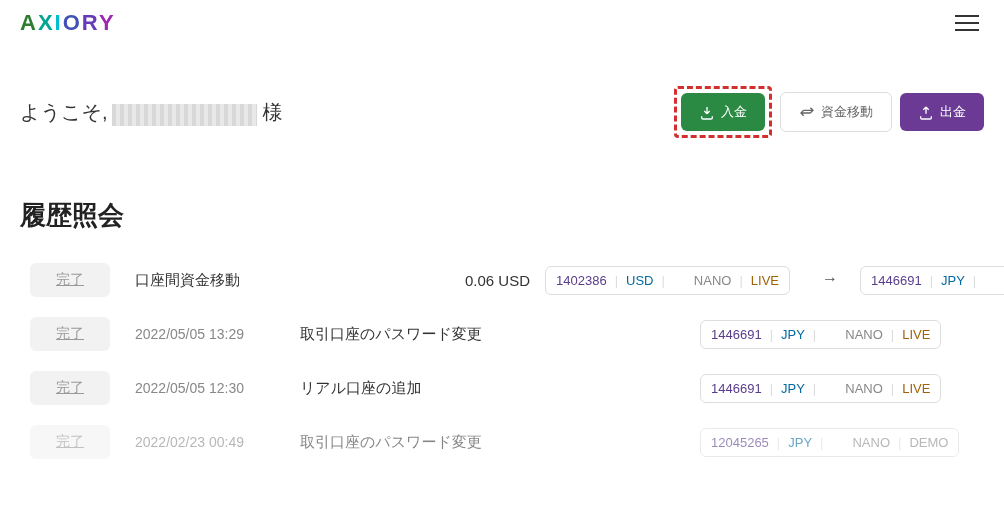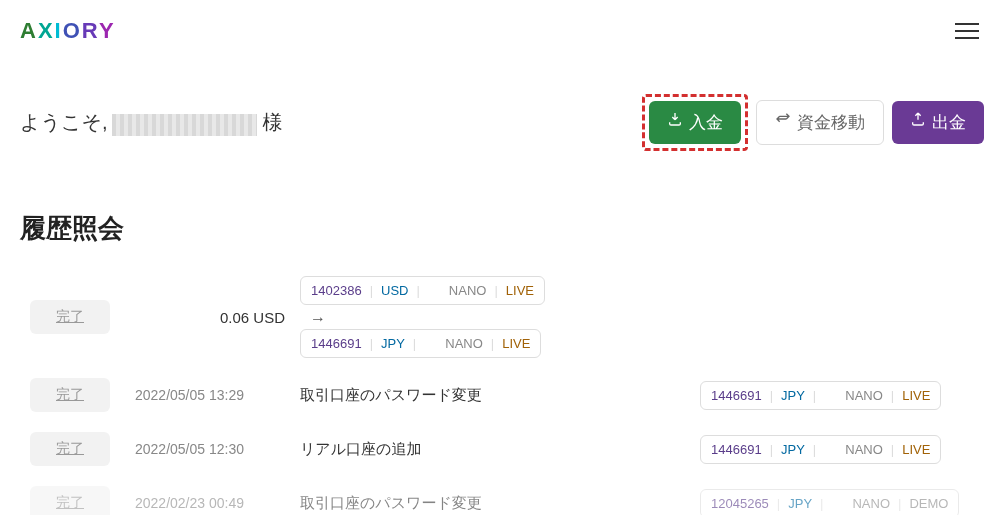--- a/index.html
+++ b/index.html
@@ -1,50 +1,50 @@
 <!DOCTYPE html>
 <html><head>
   <meta charset="utf-8">
   <style>
     * { margin: 0; padding: 0; box-sizing: border-box; }
     body { font-family: -apple-system, BlinkMacSystemFont, "Segoe UI", sans-serif; background: #fff; width: 1004px; height: 515px; overflow: hidden; }
     
-    .header { display: flex; justify-content: space-between; align-items: center; padding: 10px 20px; margin-top: 8px; }
+    .header { display: flex; justify-content: space-between; align-items: center; padding: 10px 20px; }
     .logo { font-size: 22px; font-weight: bold; letter-spacing: 2px; }
     .logo .l1 { color: #2e7d32; }
     .logo .l2 { color: #00a693; }
     .logo .l3 { color: #00bcd4; }
     .logo .l4 { color: #3f51b5; }
     .logo .l5 { color: #673ab7; }
     .logo .l6 { color: #9c27b0; }
     .hamburger { display: flex; flex-direction: column; gap: 5px; cursor: pointer; padding: 5px; }
     .hamburger span { width: 24px; height: 2px; background: #333; }
     
     .welcome-row { display: flex; justify-content: space-between; align-items: center; padding: 40px 20px 35px 20px; }
     .welcome-text { font-size: 20px; color: #333; display: flex; align-items: flex-end; gap: 5px; }
     .blurred { display: inline-block; width: 145px; height: 22px; background: repeating-linear-gradient(90deg, #d8d8d8 0 4px, #e8e8e8 4px 8px); filter: blur(0.5px); }
     
     .action-buttons { display: flex; gap: 8px; align-items: center; }
     .highlight-box { border: 3px dashed #d32f2f; padding: 4px; border-radius: 4px; }
-    .btn { display: inline-flex; align-items: flex-start; gap: 6px; padding: 10px 18px; border-radius: 6px; font-size: 17px; font-weight: 500; border: none; cursor: pointer; }
+    .btn { display: inline-flex; align-items: flex-end; gap: 6px; padding: 10px 18px; border-radius: 6px; font-size: 13px; font-weight: 500; border: none; cursor: pointer; }
     .btn-deposit { background: #2a8a44; color: #fff; }
     .btn-withdraw { background: #6a3a95; color: #fff; }
     .btn-transfer { background: #fff; color: #666; border: 1px solid #ddd; }
     .btn svg { width: 16px; height: 16px; }
     
     .section-title { font-size: 26px; font-weight: bold; color: #222; padding: 25px 20px 20px 20px; }
     
     .history-list { padding: 0 20px; }
     .history-row { display: grid; grid-template-columns: 100px 150px 230px 140px 1fr; align-items: center; padding: 10px 0; gap: 15px; }
     .status-badge { background: #f2f2f2; color: #999; padding: 8px 12px; border-radius: 6px; text-align: center; font-size: 14px; width: 80px; margin-left: 10px; text-decoration: underline; }
     .datetime { color: #888; font-size: 14px; }
     .desc { color: #333; font-size: 15px; }
     .amount { color: #333; font-size: 15px; text-align: right; }
     
-    .account-tags { display: flex; flex-direction: column; gap: 1px; align-items: flex-start; }
+    .account-tags { display: flex; flex-direction: row; gap: 22px; align-items: flex-start; }
     .account-tag { display: inline-flex; align-items: center; gap: 8px; border: 1px solid #ddd; border-radius: 6px; padding: 6px 10px; font-size: 13px; }
     .account-num { color: #5a3d8a; font-weight: 500; }
     .sep { color: #ddd; }
     .currency { color: #0369a1; }
     .plan { color: #888; padding-left: 21px; }
     .mode-live { color: #a16207; font-weight: 500; }
     .mode-demo { color: #888; font-weight: 500; }
     .arrow { color: #555; font-size: 16px; padding: 2px 0 2px 10px; }
     
     .partial { opacity: 0.6; }
@@ -92,20 +92,21 @@
     </button>
   </div>
 </div>
 
 <h2 class="section-title">履歴照会</h2>
 
 <div class="history-list">
 
 <div class="history-row">
       <div class="status-badge">完了</div>
+      <div class="desc">口座間資金移動</div>
       <div class="amount">0.06 USD</div>
       <div class="account-tags">
         <div class="account-tag">
           <span class="account-num">1402386</span>
           <span class="sep">|</span>
           <span class="currency">USD</span>
           <span class="sep">|</span>
           <span class="plan">NANO</span>
           <span class="sep">|</span>
           <span class="mode-live">LIVE</span>

